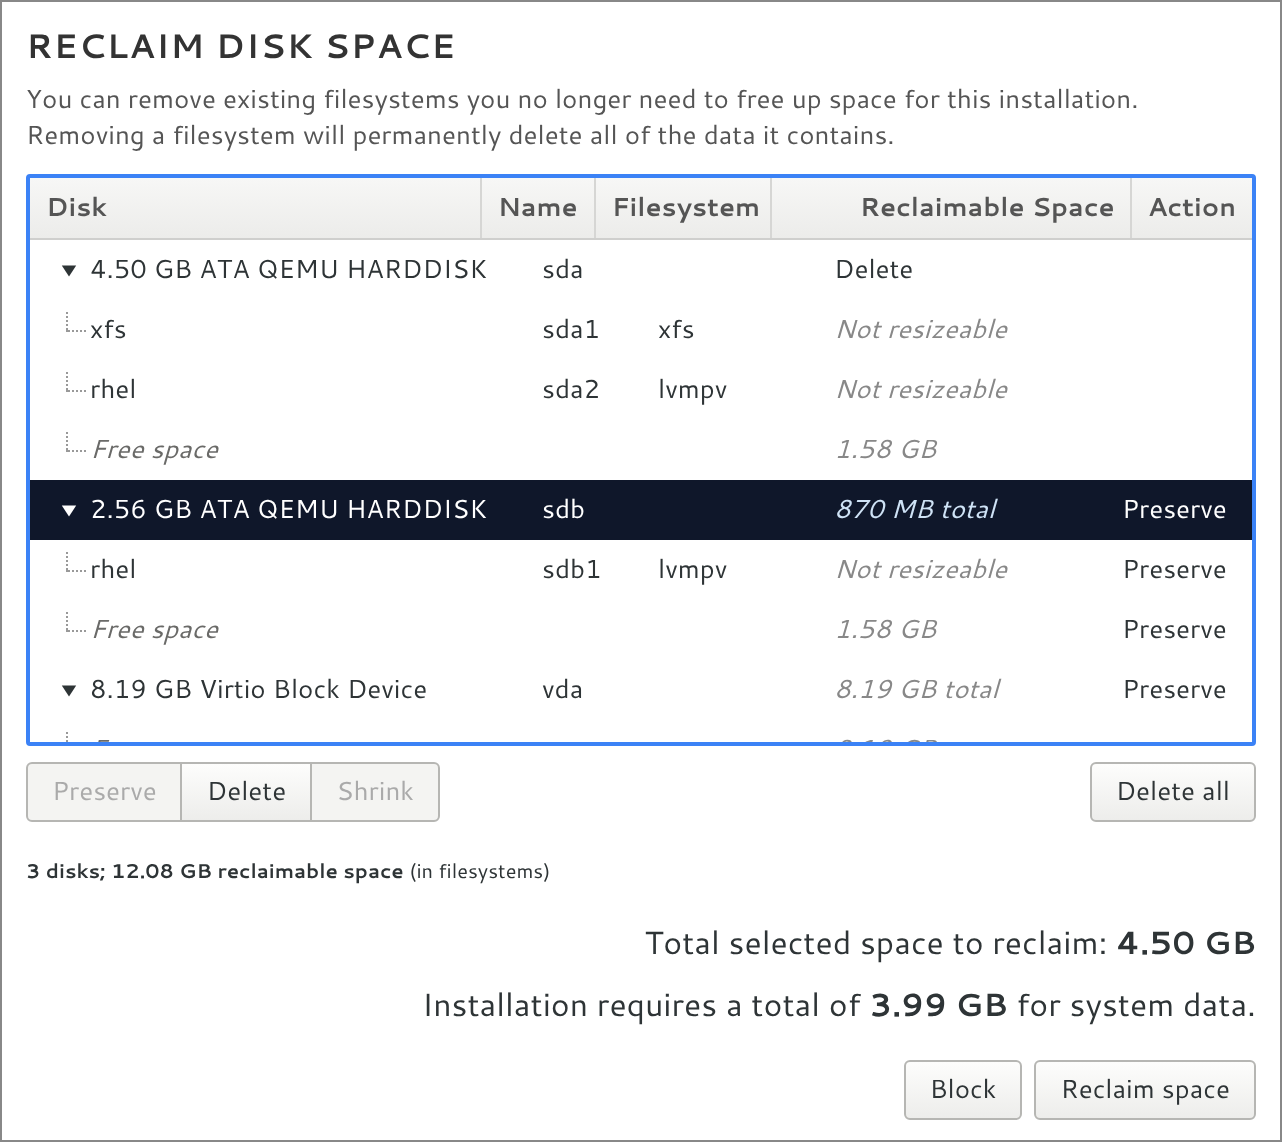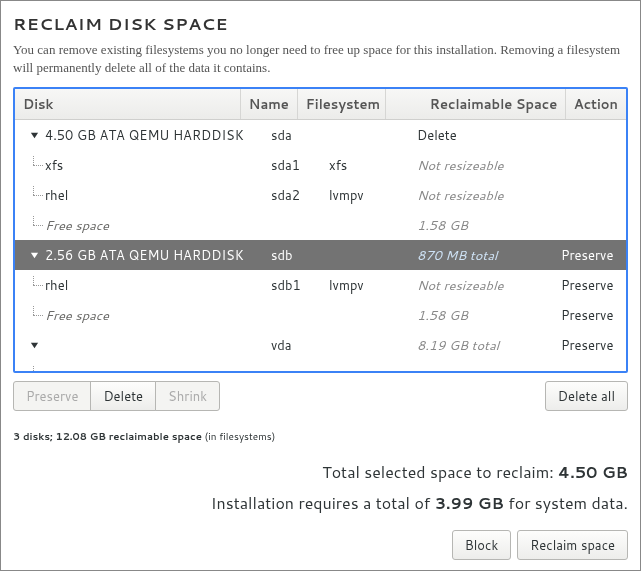--- a/index.html
+++ b/index.html
@@ -20,21 +20,20 @@
   font-size: 17px;
   letter-spacing: 0.5px;
   margin-bottom: 6px;
   color: #333;
 }
 .desc {
   font-size: 13px;
   color: #555;
   line-height: 1.4;
   margin-bottom: 10px;
-  font-family: Liberation Serif, serif;
 }
 .table-wrap {
   border: 2px solid #3b82f6;
   border-radius: 2px;
   flex: 1;
   overflow: hidden;
   display: flex;
   flex-direction: column;
   background: #fff;
 }
@@ -84,21 +83,21 @@
 }
 .row.italic .disklabel { font-style: italic; color: #6a6a68; }
 
 .expander {
   width: 14px; height: 14px; margin-right: 4px;
   display: inline-flex; align-items: center; justify-content: center;
 }
 .expander svg { width: 9px; height: 9px; }
 
 .row.selected {
-  background: #737373;
+  background: #0f172a;
   color: #fff;
 }
 .row.selected .cell.recl { color: #cfe3f6; }
 .row.selected .disklabel { color: #fff; }
 
 .toolbar-row {
   display: flex;
   justify-content: space-between;
   align-items: center;
   margin-top: 8px;
@@ -233,20 +232,21 @@
         <div class="cell act">Preserve</div>
       </div>
       <div class="row level-0">
         <div class="cell disk">
           <span class="diskpad"></span>
           <span class="expander">
             <svg viewBox="0 0 10 10">
               <polygon points="1,2 9,2 5,8" fill="currentColor"></polygon>
             </svg>
           </span>
+          <span class="disklabel">8.19 GB Virtio Block Device</span>
         </div>
         <div class="cell name">vda</div>
         <div class="cell fs"></div>
         <div class="cell recl">8.19 GB total</div>
         <div class="cell act">Preserve</div>
       </div>
       <div class="row level-1 italic">
         <div class="cell disk">
           <span class="diskpad"></span>
           <span class="disklabel">Free space</span>

